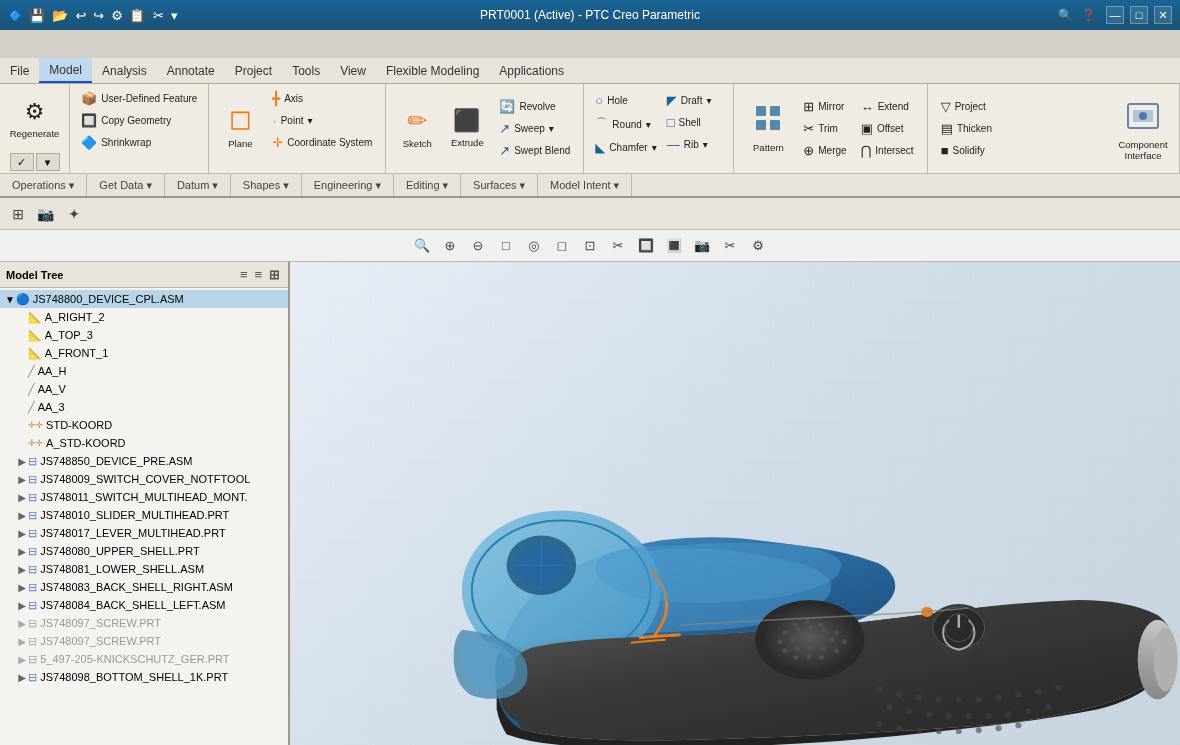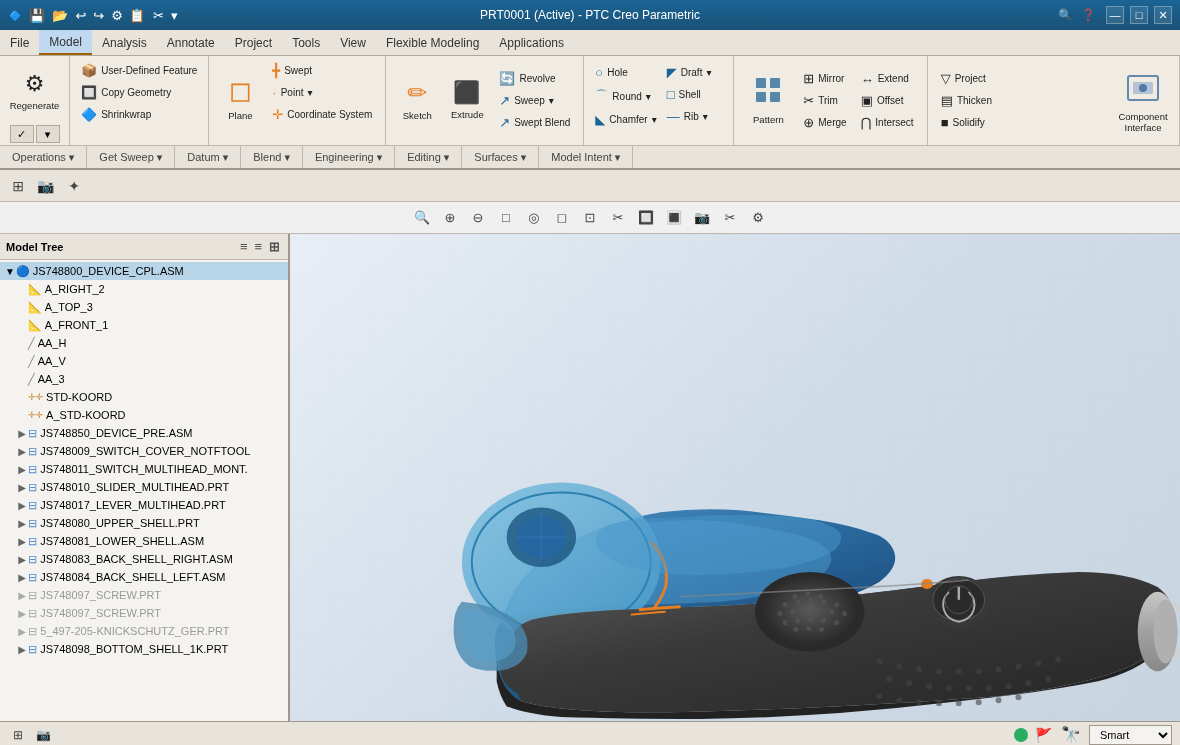--- a/index.html
+++ b/index.html
@@ -25,36 +25,37 @@
     .qat { display: flex; align-items: center; gap: 3px; }
     .qat-icon { font-size: 13px; cursor: pointer; padding: 2px; color: white; }
 
     
     #menubar {
       height: 26px;
       background: #e8e4dc;
       display: flex;
       align-items: center;
       border-bottom: 1px solid #b0a898;
+      margin-top: 28px;
     }
     .menu-item {
       padding: 4px 10px;
       font-size: 12px;
       cursor: pointer;
       height: 100%;
       display: flex;
       align-items: center;
       color: #333;
     }
     .menu-item:hover, .menu-item.active {
       background: #c8d8e8;
     }
     .menu-item.active {
       background: #c0d8f0;
-      border-bottom: 2px solid #a16207;
+      border-bottom: 2px solid #1d4ed8;
     }
 
     
     #ribbon {
       background: #f0ece4;
       border-bottom: 2px solid #a0968a;
     }
     .ribbon-row1 {
       height: 90px;
       display: flex;
@@ -342,21 +343,21 @@
     </div>
 
     <div class="ribbon-group ribbon-group-large" style="min-width:130px; align-items:flex-start;">
       <div class="ribbon-btn-large" style="width:46px;">
         <div class="btn-icon icon-orange" style="font-size:28px;">◻</div>
         <div class="btn-label">Plane</div>
       </div>
       <div class="ribbon-col" style="flex:1;">
         <div class="ribbon-btn-small">
           <span class="s-icon icon-orange">╋</span>
-          <span>Swept</span>
+          <span>Axis</span>
         </div>
         <div class="ribbon-btn-small">
           <span class="s-icon icon-orange">·</span>
           <span>Point</span>
           <span>▾</span>
         </div>
         <div class="ribbon-btn-small">
           <span class="s-icon icon-orange">✛</span>
           <span>Coordinate System</span>
         </div>
@@ -493,29 +494,29 @@
       </div>
     </div>
   </div>
 
   <div class="ribbon-row2">
     <div class="ribbon-tab">
       <span>Operations</span>
       <span>▾</span>
     </div>
     <div class="ribbon-tab">
-      <span>Get Sweep</span>
+      <span>Get Data</span>
       <span>▾</span>
     </div>
     <div class="ribbon-tab">
       <span>Datum</span>
       <span>▾</span>
     </div>
     <div class="ribbon-tab">
-      <span>Blend</span>
+      <span>Shapes</span>
       <span>▾</span>
     </div>
     <div class="ribbon-tab">
       <span>Engineering</span>
       <span>▾</span>
     </div>
     <div class="ribbon-tab">
       <span>Editing</span>
       <span>▾</span>
     </div>

